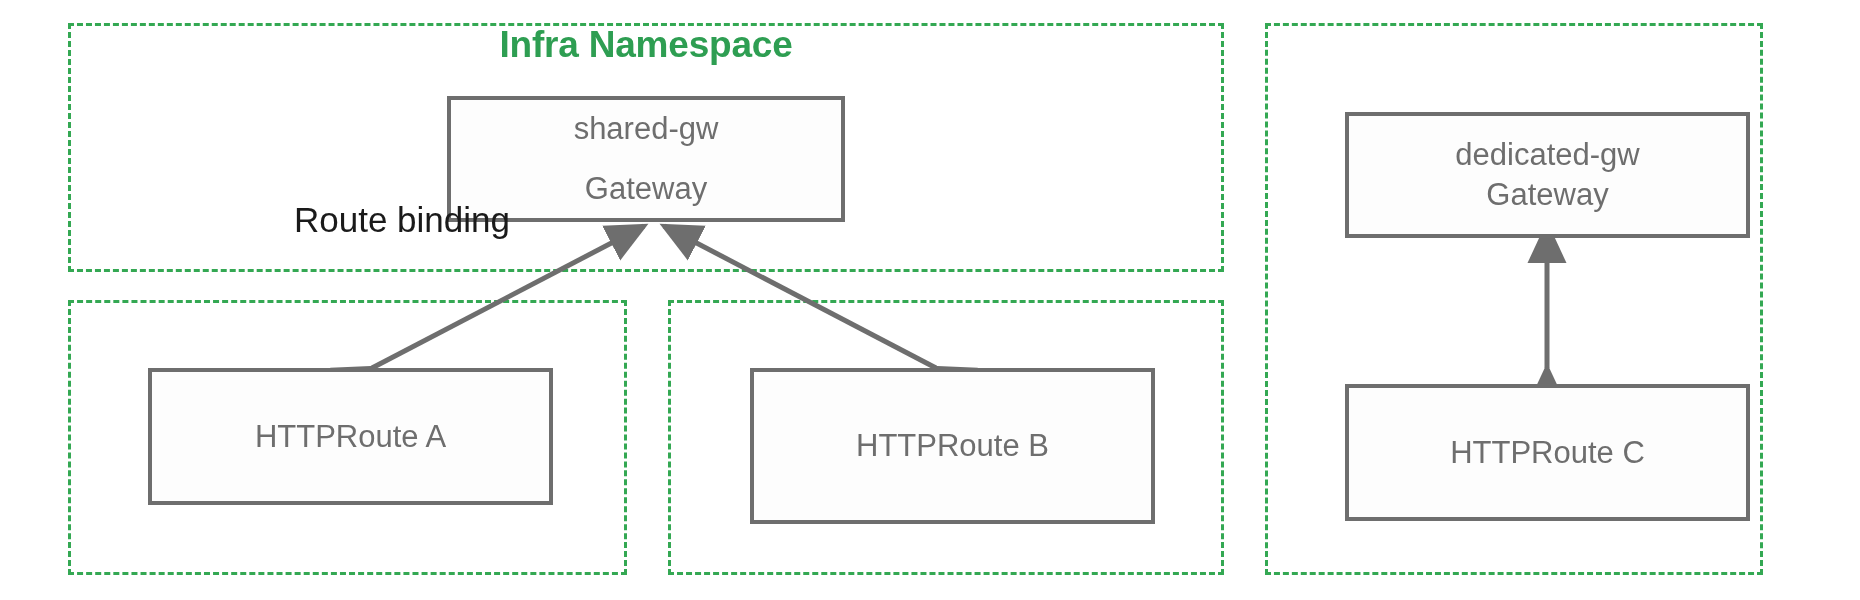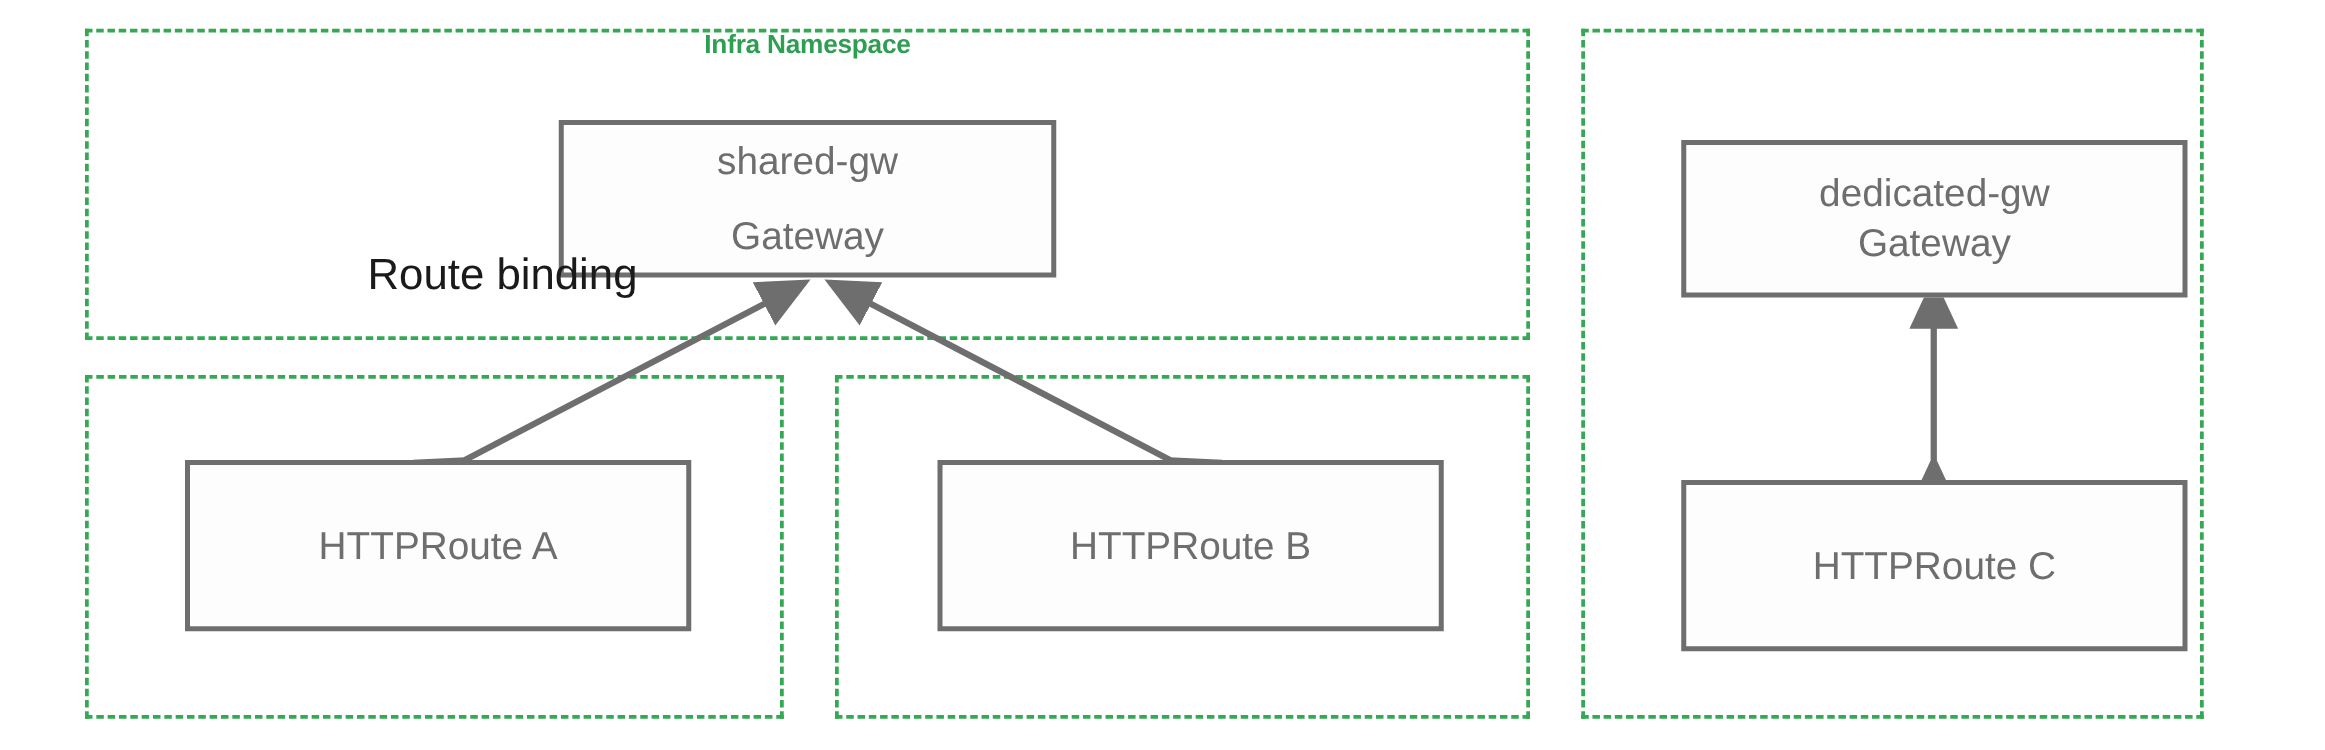--- a/index.html
+++ b/index.html
@@ -20,21 +20,21 @@
   .ns-box {
     position: absolute;
     border: 3px dashed #34a853;
     box-sizing: border-box;
     background: transparent;
   }
   .ns-label {
     position: absolute;
     color: #2e9e52;
     font-weight: bold;
-    font-size: 21px;
+    font-size: 37px;
     font-family: "Liberation Sans", sans-serif;
     white-space: nowrap;
     text-align: center;
     letter-spacing: -0.2px;
   }
   .node-box {
     position: absolute;
     border: 4px solid #6e6e6e;
     background: #fdfdfd;
     box-sizing: border-box;
@@ -101,21 +101,21 @@
 
   <div class="node-box" style="left:1345px; top:112px; width:405px; height:126px;">
     <span class="node-line">dedicated-gw</span>
     <span class="node-line">Gateway</span>
   </div>
 
   <div class="node-box" style="left:148px; top:368px; width:405px; height:137px;">
     <span class="node-line">HTTPRoute A</span>
   </div>
 
-  <div class="node-box" style="left:750px; top:368px; width:405px; height:137px;">
+  <div class="node-box" style="left:750px; top:368px; width:405px; height:156px;">
     <span class="node-line">HTTPRoute B</span>
   </div>
 
   <div class="node-box" style="left:1345px; top:368px; width:405px; height:137px;margin-top:16px;">
     <span class="node-line">HTTPRoute C</span>
   </div>
 
   <div class="edge-label" style="left:294px; top:200px;">Route binding</div>
 
 </div>

